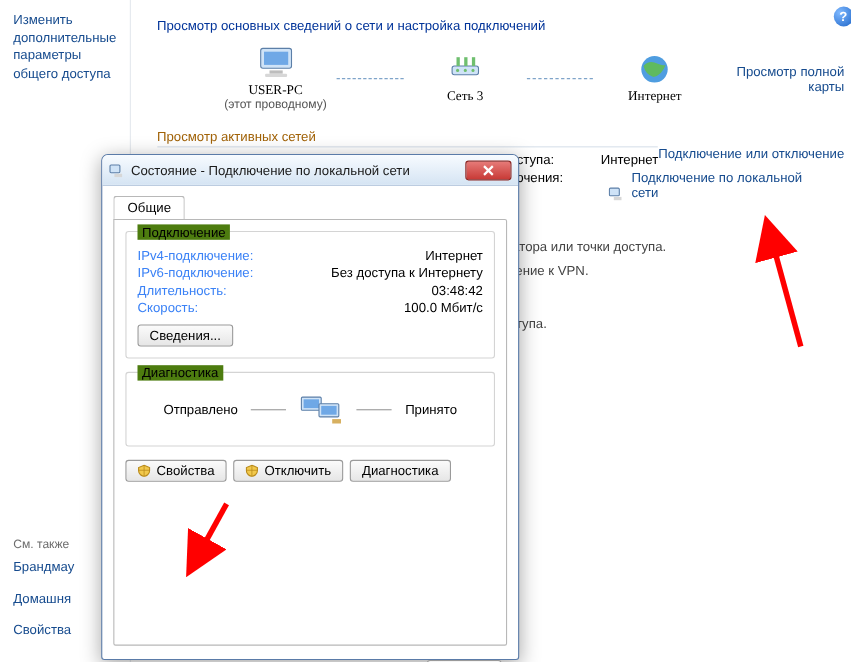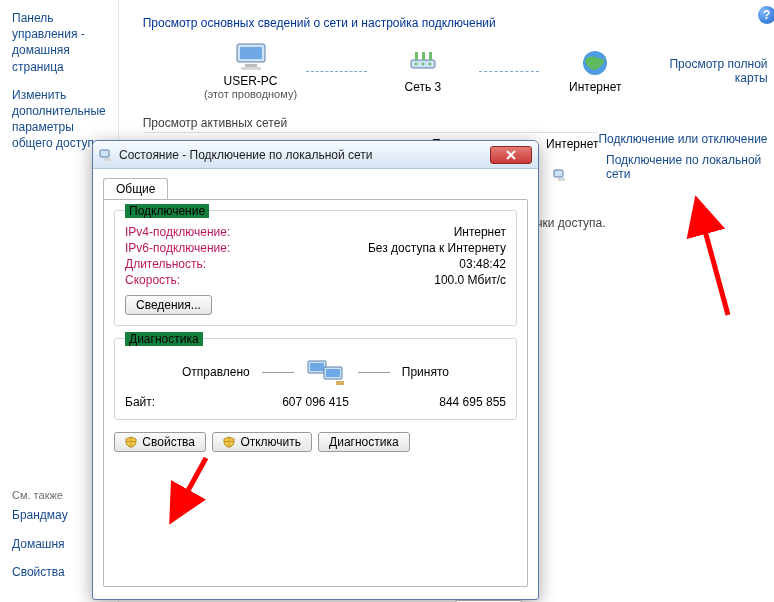--- a/index.html
+++ b/index.html
@@ -14,53 +14,53 @@
 
 .right-pane { flex: 1; padding: 10px 20px 10px 24px; position: relative; }
 .help-icon { position: absolute; top: 6px; right: 12px; width: 18px; height: 18px; border-radius: 50%; background: radial-gradient(circle at 30% 30%, #7fb9ff, #1b63c7); color: #fff; font-weight: bold; text-align: center; line-height: 18px; font-size: 12px; }
 
 .heading { color: #003399; font-size: 12px; margin: 6px 0 12px; }
 
 .map-row { display: flex; align-items: center; gap: 8px; margin-left: 60px; }
 .dotline { width: 70px; border-top: 1px dashed #7fa4c9; height: 0; }
 .node { display: flex; flex-direction: column; align-items: center; width: 110px; }
 .comp-svg, .net-svg, .globe-svg { width: 36px; height: 30px; }
-.node-label { text-align: left; font-size: 12px; margin-top: 2px; }
+.node-label { text-align: left; font-size: 12px; margin-top: 2px; font-family: Liberation Serif, serif; }
 .node-sub { font-size: 11px; color: #555; }
 .map-link { color: #164b8e; margin-left: auto; text-decoration: none; text-align: right; }
 
-.sub-hd { margin: 16px 0 2px 0; font-size: 12px; color: #404040; }
+.sub-hd { margin: 16px 0 2px 0; font-size: 12px; color: #a16207; }
 .hr { border: 0; border-top: 1px solid #d8e0ea; margin: 2px 0 8px; }
 
 .net-info { margin-left: 290px; margin-top:-4px; }
 .net-info-row { display: flex; margin: 2px 0; }
 .net-info-row .lbl { width: 120px; }
-.net-conn-link { color: #164b8e; text-decoration: none; display:inline-block; max-width:160px;margin-left:32px; }
+.net-conn-link { color: #164b8e; text-decoration: none; display:inline-block; max-width:160px; }
 
 .change-section .sect-hd { color: #164b8e; margin-top: 18px; }
 .change-section p { color: #444; margin: 2px 0 8px 24px; font-size: 12px; }
 
 .right-link { float: right; color: #164b8e; text-decoration: none; }
 
 
-.dialog { position: absolute; left: 92px; top: 140px; width: 447px; height: 460px; background: #fff; border: 1px solid #5a7ba8; border-radius: 6px 6px 3px 3px; box-shadow: 0 4px 18px rgba(0,0,0,.35); }
+.dialog { position: absolute; left: 92px; top: 140px; width: 380px; height: 460px; background: #fff; border: 1px solid #5a7ba8; border-radius: 6px 6px 3px 3px; box-shadow: 0 4px 18px rgba(0,0,0,.35); }
 .titlebar { height: 28px; background: linear-gradient(#f7fbff, #d5e4f3); border-bottom: 1px solid #b5c7dd; border-radius: 5px 5px 0 0; display: flex; align-items: center; padding: 0 6px; }
 .tb-icon { width: 14px; height: 14px; margin-right: 6px; }
 .tb-title { font-size: 12px; color: #1b1b1b; flex: 1; }
 .tb-close { width: 42px; height: 18px; border-radius: 3px; background: linear-gradient(#e67a78, #c83a36); border: 1px solid #8d2623; display:flex; align-items:center; justify-content:center; }
 .tb-close svg { width:10px; height:10px; }
 
 .dlg-body { padding: 8px 10px 10px; height: calc(100% - 28px); position: relative; }
 .tab { display: inline-block; padding: 3px 12px; border: 1px solid #b8b8b8; border-bottom: 1px solid #fff; background: #fff; border-radius: 3px 3px 0 0; position: relative; top: 1px; font-size: 12px; }
 .tab-content { border: 1px solid #b8b8b8; border-radius: 0 2px 2px 2px; padding: 10px; height: 388px; position: relative; }
 
 .group { border: 1px solid #d4d4d4; border-radius: 3px; padding: 8px 10px 10px; margin-bottom: 12px; }
-.group-legend { position: relative; top: -15px; background: #15803d; padding: 0 4px; font-size: 12px; text-align: right; }
+.group-legend { position: relative; top: -15px; background: #4d7c0f; padding: 0 4px; font-size: 12px; text-align: right; }
 .kv { display: flex; justify-content: space-between; font-size: 12px; margin: 2px 0; }
-.kv .k { color: #be185d; }
+.kv .k { color: #3b82f6; }
 .kv .v { color: #000; }
 .btn { background: linear-gradient(#fbfbfb,#e6e6e6); border: 1px solid #9a9a9a; border-radius: 3px; padding: 2px 10px; font-size: 12px; cursor: pointer; }
 .btn-row { display: flex; gap: 6px; }
 
 .activity { display: flex; align-items: center; justify-content: center; gap: 12px; margin: 4px 0 8px; }
 .act-dash { width: 32px; border-top: 1px solid #999; height:0; }
 .act-line { display:flex; justify-content:space-between; margin-top:4px; font-size:12px; }
 .act-line .c { width: 33%; text-align:center; }
 .act-line .l { width:33%; text-align:left; }
 .act-line .r { width:33%; text-align:right; }
@@ -70,21 +70,20 @@
 
 
 .arrow { position: absolute; pointer-events:none; }
 .arrow svg { overflow: visible; }
 </style>
 </head>
 <body>
 
 <div class="bg-panel">
   <div class="left-pane">
-    <a href="#">Панель управления - домашняя страница</a>
     <a href="#">Изменить дополнительные параметры общего доступа</a>
 
     <div class="see-also">
       <div class="see-also-hd">См. также</div>
       <a href="#">Брандмау</a>
       <a href="#">Домашня</a>
       <a href="#">Свойства </a>
     </div>
   </div>
 
@@ -210,25 +209,20 @@
             <svg width="40" height="30" viewBox="0 0 40 30">
                 <rect x="2" y="4" width="18" height="12" rx="1" fill="#cfe3f7" stroke="#5c7fa8"></rect>
                 <rect x="4" y="6" width="14" height="8" fill="#6fa8e6"></rect>
                 <rect x="18" y="10" width="18" height="12" rx="1" fill="#cfe3f7" stroke="#5c7fa8"></rect>
                 <rect x="20" y="12" width="14" height="8" fill="#6fa8e6"></rect>
                 <rect x="30" y="24" width="8" height="4" fill="#d7b060"></rect>
               </svg>
             <span class="act-dash"></span>
             <span>Принято</span>
           </div>
-          <div class="act-line">
-            <span class="l">Байт:</span>
-            <span class="c">607 096 415</span>
-            <span class="r">844 695 855</span>
-          </div>
         </div>
       </div>
 
       <div class="btn-row">
         <button class="btn">
           <svg width="12" height="12" viewBox="0 0 12 12" style="vertical-align:-2px;margin-right:2px">
               <path d="M6 1 L11 3 V6 C11 9 8 11 6 11 C4 11 1 9 1 6 V3 Z" fill="#f2c94c" stroke="#b88a1b"></path>
               <path d="M6 1 L6 11 M1 5.5 L11 5.5" stroke="#b88a1b" stroke-width=".7"></path>
             </svg>
           <span>Свойства</span>

